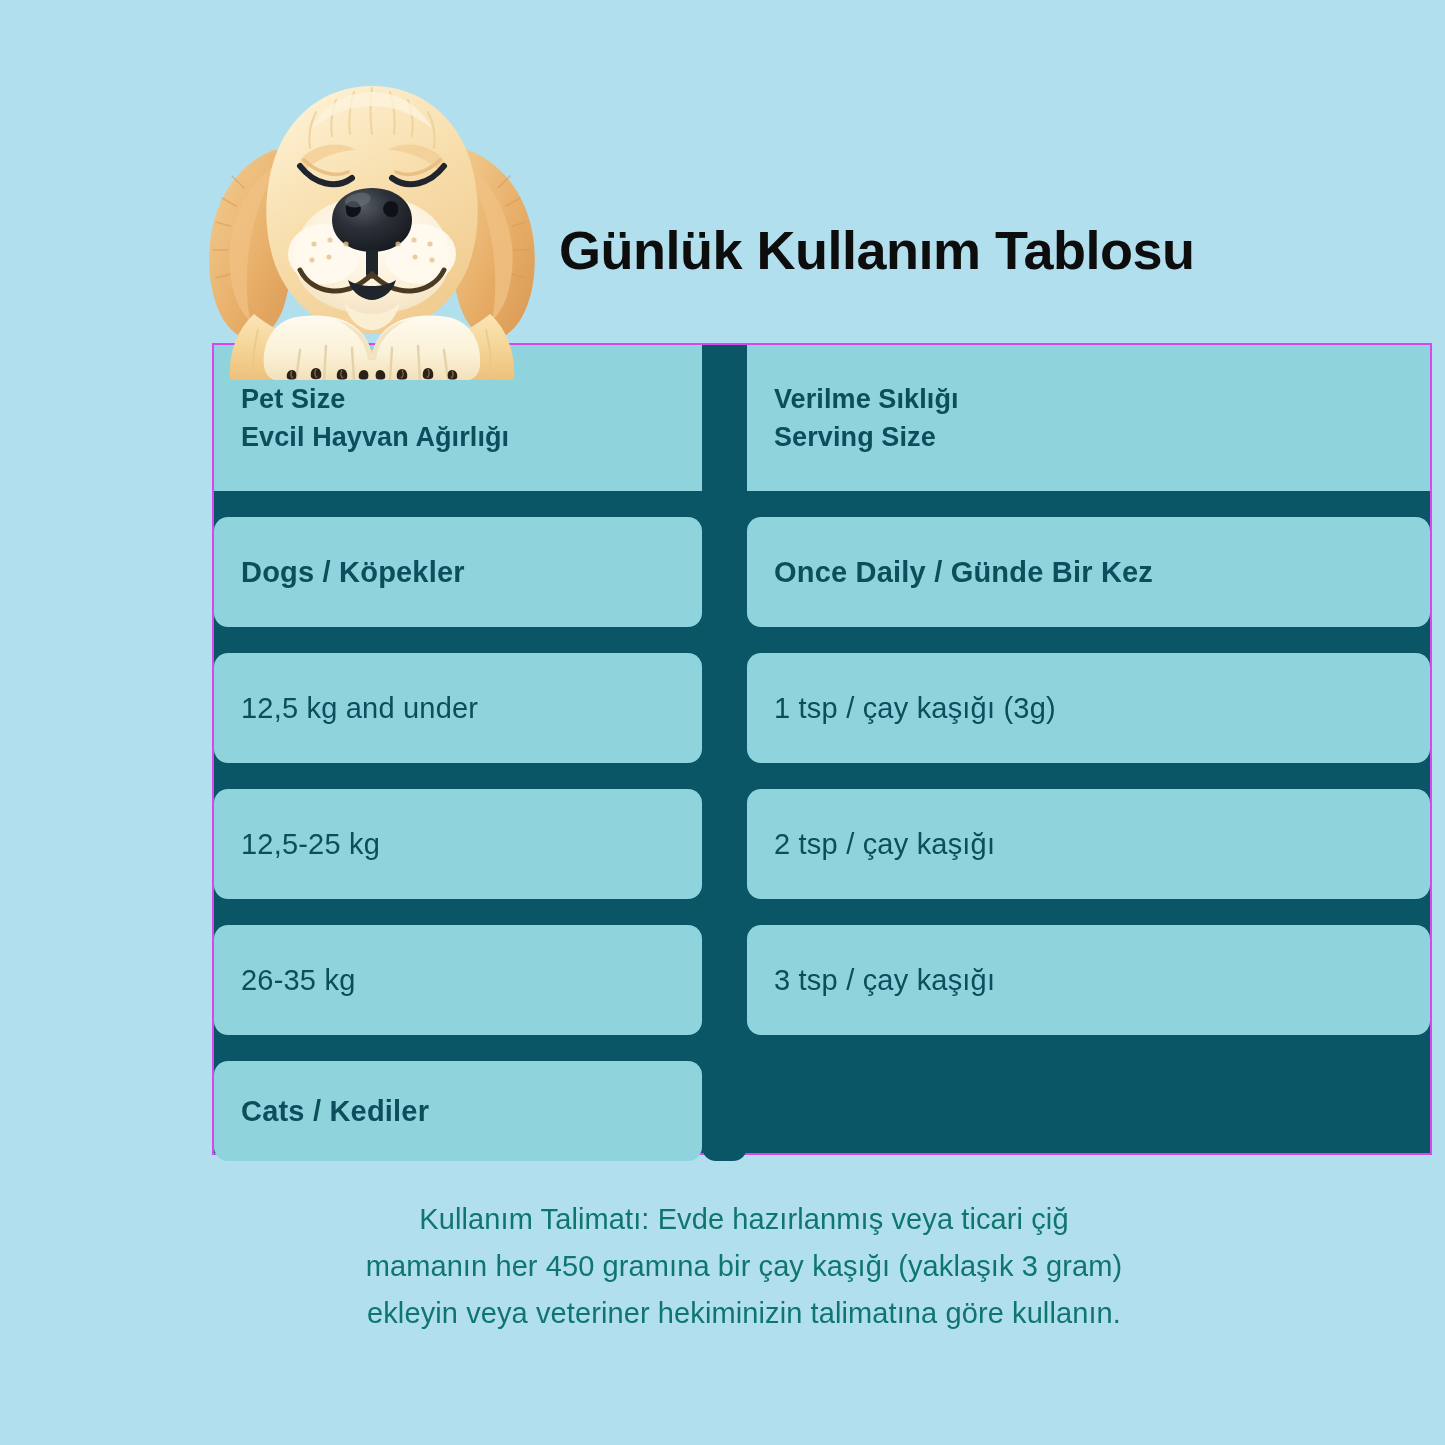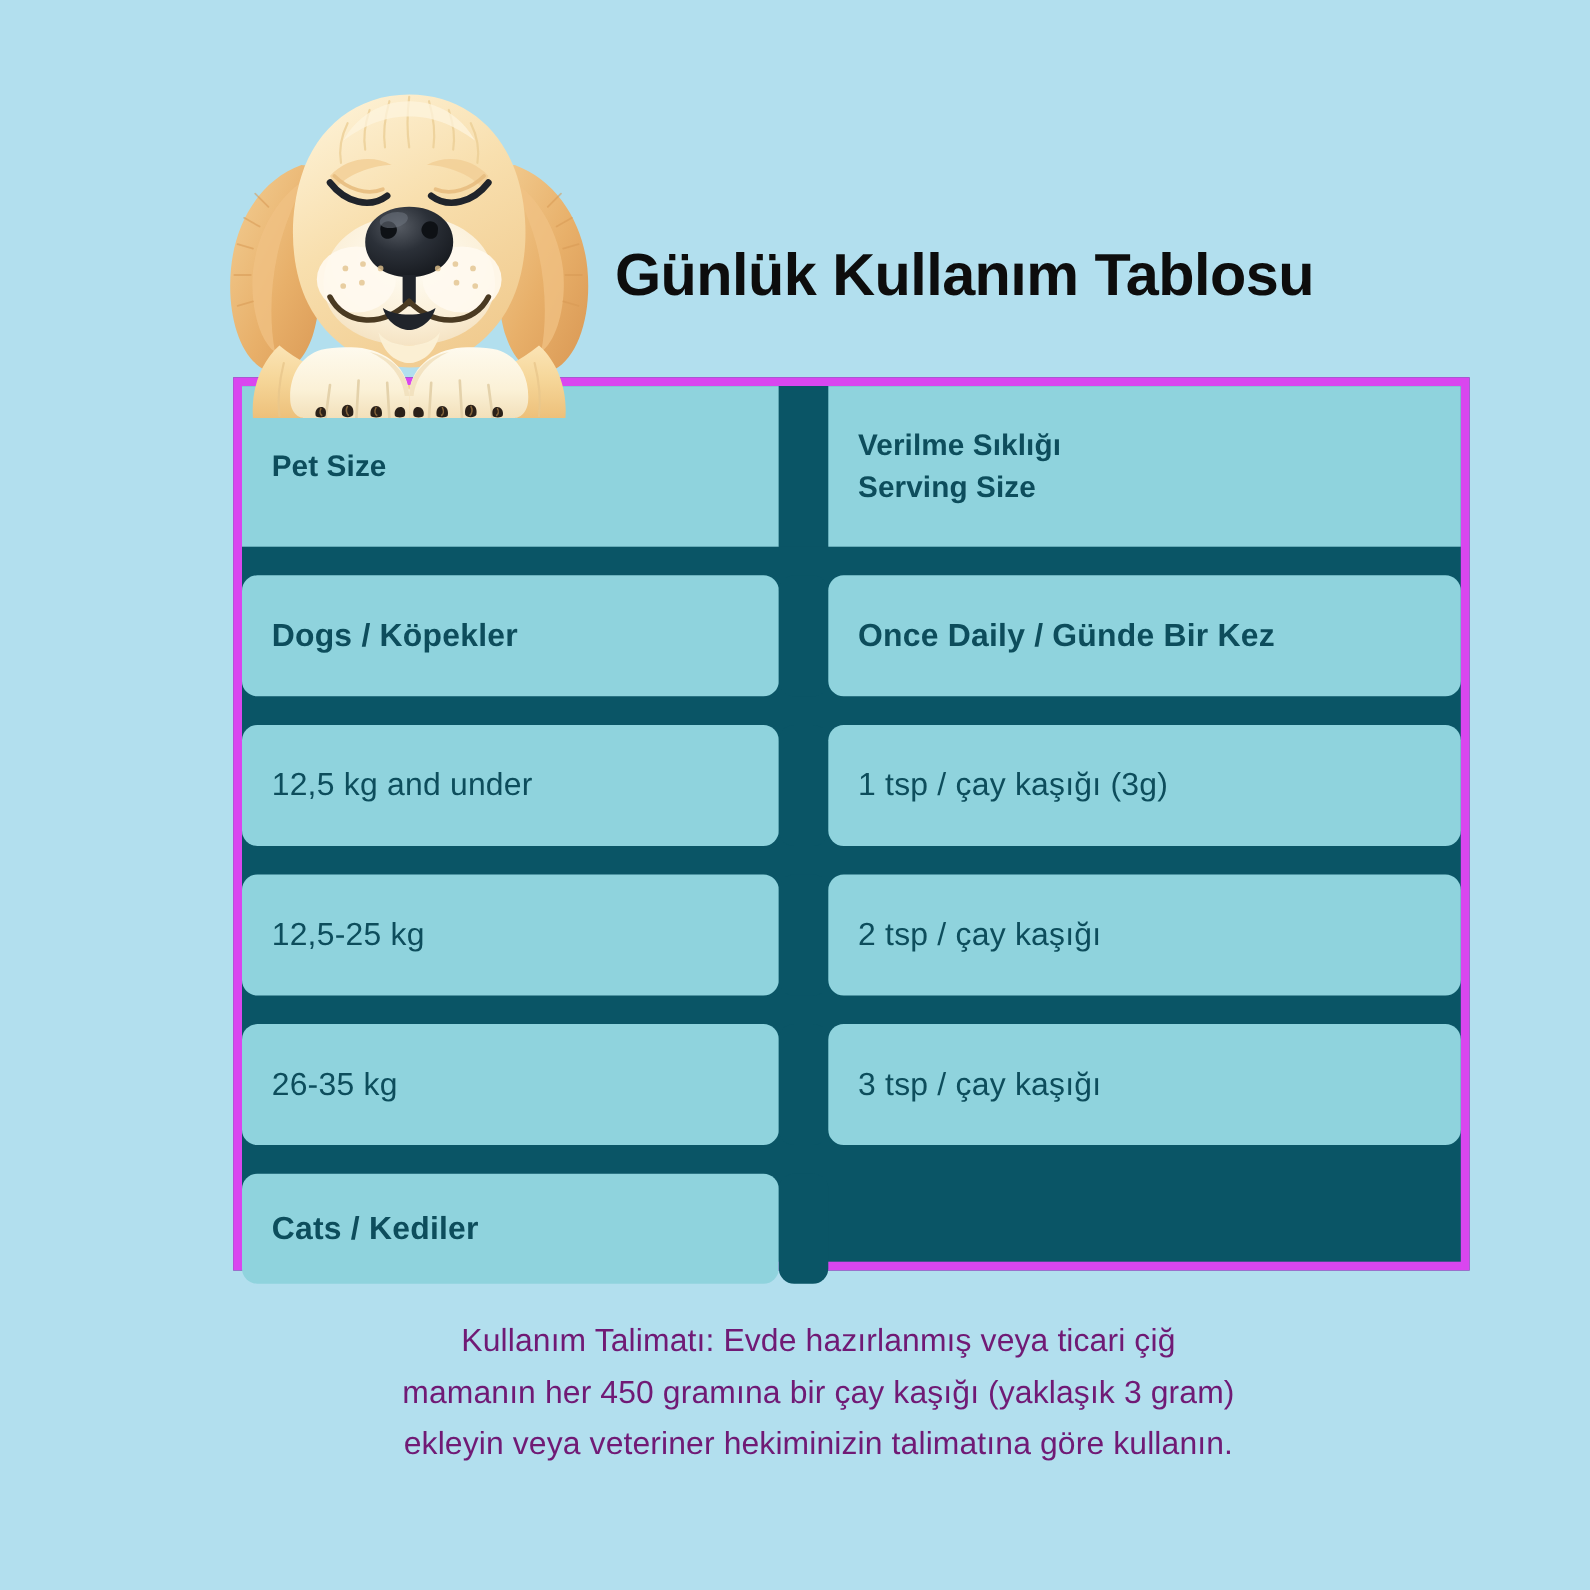--- a/index.html
+++ b/index.html
@@ -44,24 +44,24 @@
     height: 302px;
     z-index: 5;
     pointer-events: none;
   }
 
   
   .table-wrap {
     position: absolute;
     left: 181px;
     top: 343px;
-    width: 1124px;
+    width: 1220px;
     height: 812px;
     background: #0a5566;
-    border: 8px solid #d946ef;
+    border: 2px solid #d946ef;
     box-sizing: border-box;
     z-index: 1;
   }
 
   .trow {
     display: flex;
     width: 100%;
     box-sizing: border-box;
   }
   .trow + .trow { margin-top: 26px; }
@@ -102,37 +102,38 @@
 
   
   .footer {
     position: absolute;
     left: 12px;
     right: 0;
     top: 1196px;
     text-align: center;
     font-size: 29px;
     line-height: 1.62;
-    color: #701a75;
+    color: #0f766e;
     letter-spacing: 0.1px;
   }
   .footer div { white-space: nowrap; }
 </style>
 </head>
 <body>
 
 <div id="page">
 
   <div class="title">Günlük Kullanım Tablosu</div>
 
   <div class="table-wrap">
 
     <div class="trow row-head">
       <div class="tcell left">
         <span class="hdr-line">Pet Size</span>
+        <span class="hdr-line">Evcil Hayvan Ağırlığı</span>
       </div>
       <div class="tcell gap"></div>
       <div class="tcell right">
         <span class="hdr-line">Verilme Sıklığı</span>
         <span class="hdr-line">Serving Size</span>
       </div>
     </div>
 
     <div class="trow row-body">
       <div class="tcell left">

